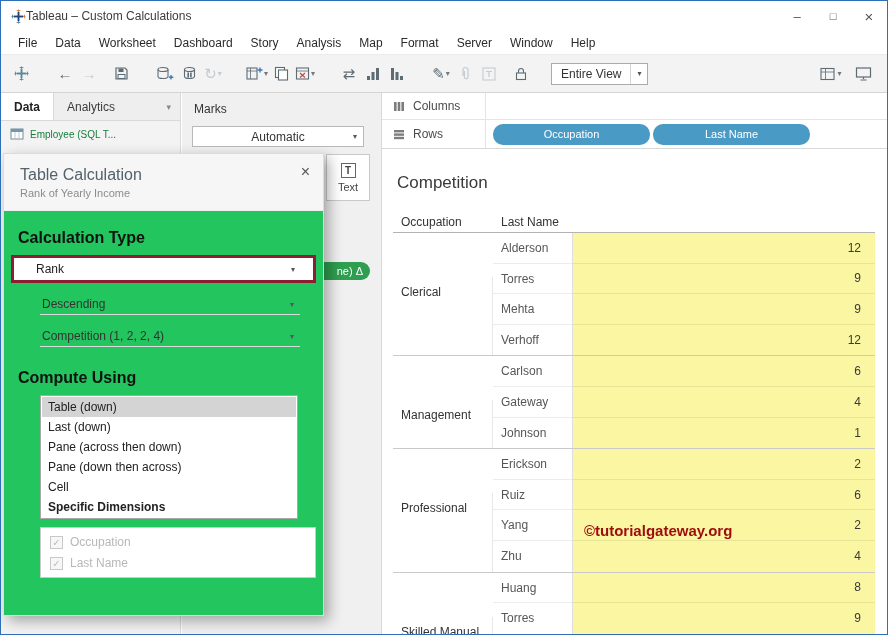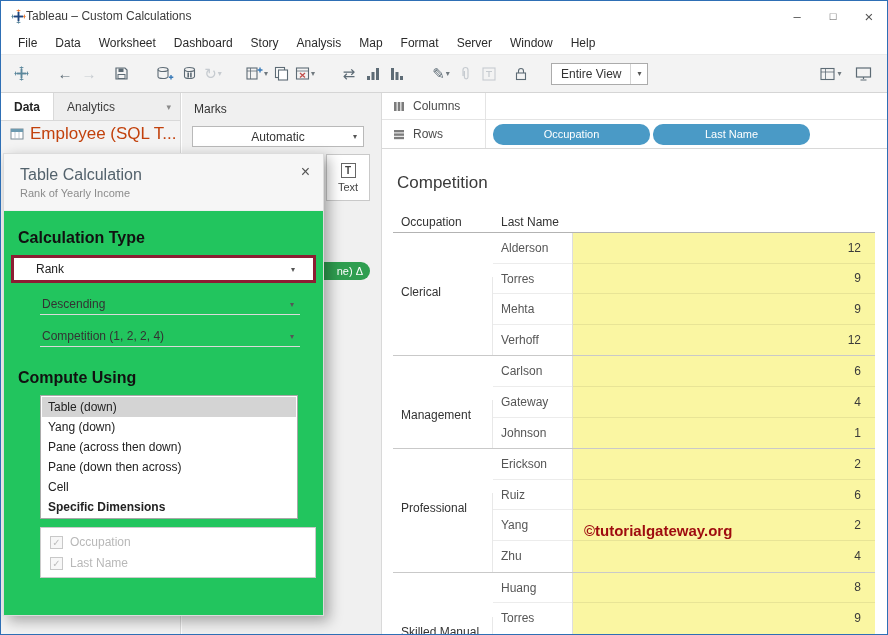--- a/index.html
+++ b/index.html
@@ -34,21 +34,21 @@
   .fit-select .dd{width:17px;border-left:1px solid #d4d4d4;display:flex;align-items:center;justify-content:center;font-size:8px;color:#555;}
   .right-tools{margin-left:auto;display:flex;align-items:center;gap:8px;padding-right:4px;}
 
   
   .left-pane{position:absolute;left:0;top:92px;bottom:0;width:180px;background:#f3f3f3;border-right:1px solid #d9d9d9;}
   .tabs{height:28px;display:flex;align-items:stretch;border-bottom:1px solid #d9d9d9;background:#eeeeee;}
   .tab{display:flex;align-items:center;padding:0 13px;font-size:12px;color:#3c3c3c;}
   .tab.active{background:#fff;font-weight:bold;border-right:1px solid #d9d9d9;color:#222;}
   .tab-caret{margin-left:auto;display:flex;align-items:center;padding:0 9px;color:#8a8a8a;font-size:9px;}
   .datasource{height:26px;display:flex;align-items:center;gap:6px;padding-left:9px;}
-  .ds-label{font-size:17px;color:#c2410c;white-space:nowrap;overflow:hidden;}
+  .ds-label{font-size:10px;color:#15803d;white-space:nowrap;overflow:hidden;}
 
   
   .marks-pane{position:absolute;left:181px;top:92px;bottom:0;width:200px;background:#f0f0f0;border-right:1px solid #d9d9d9;}
   .marks-title{padding:9px 0 0 12px;font-size:12px;color:#333;}
   .marks-combo{position:absolute;left:10px;top:33px;width:172px;height:21px;background:#fff;border:1px solid #b9b9b9;
                display:flex;align-items:center;justify-content:center;font-size:12px;color:#333;}
   .marks-combo .caret{position:absolute;right:6px;font-size:8px;color:#555;}
   .text-btn{position:absolute;left:144px;top:61px;width:44px;height:47px;background:#fff;border:1px solid #c9c9c9;
             display:flex;flex-direction:column;align-items:center;justify-content:center;gap:3px;}
   .ticon{width:15px;height:15px;border:1px solid #666;font-size:10px;font-weight:bold;display:flex;align-items:center;justify-content:center;color:#444;}
@@ -431,21 +431,21 @@
       <span>Descending</span>
       <span class="caret">▾</span>
     </div>
     <div class="flat-combo">
       <span>Competition (1, 2, 2, 4)</span>
       <span class="caret">▾</span>
     </div>
     <div class="sec-label cu">Compute Using</div>
     <div class="listbox">
         <div class="opt selected">Table (down)</div>
-        <div class="opt">Yang (down)</div>
+        <div class="opt">Last (down)</div>
         <div class="opt">Pane (across then down)</div>
         <div class="opt">Pane (down then across)</div>
         <div class="opt">Cell</div>
         <div class="opt bold">Specific Dimensions</div>
       </div>
     <div class="dimbox">
         <div class="dim-row">
           <span class="cb">✓</span>
           <span class="dim-label">Occupation</span>
         </div>

